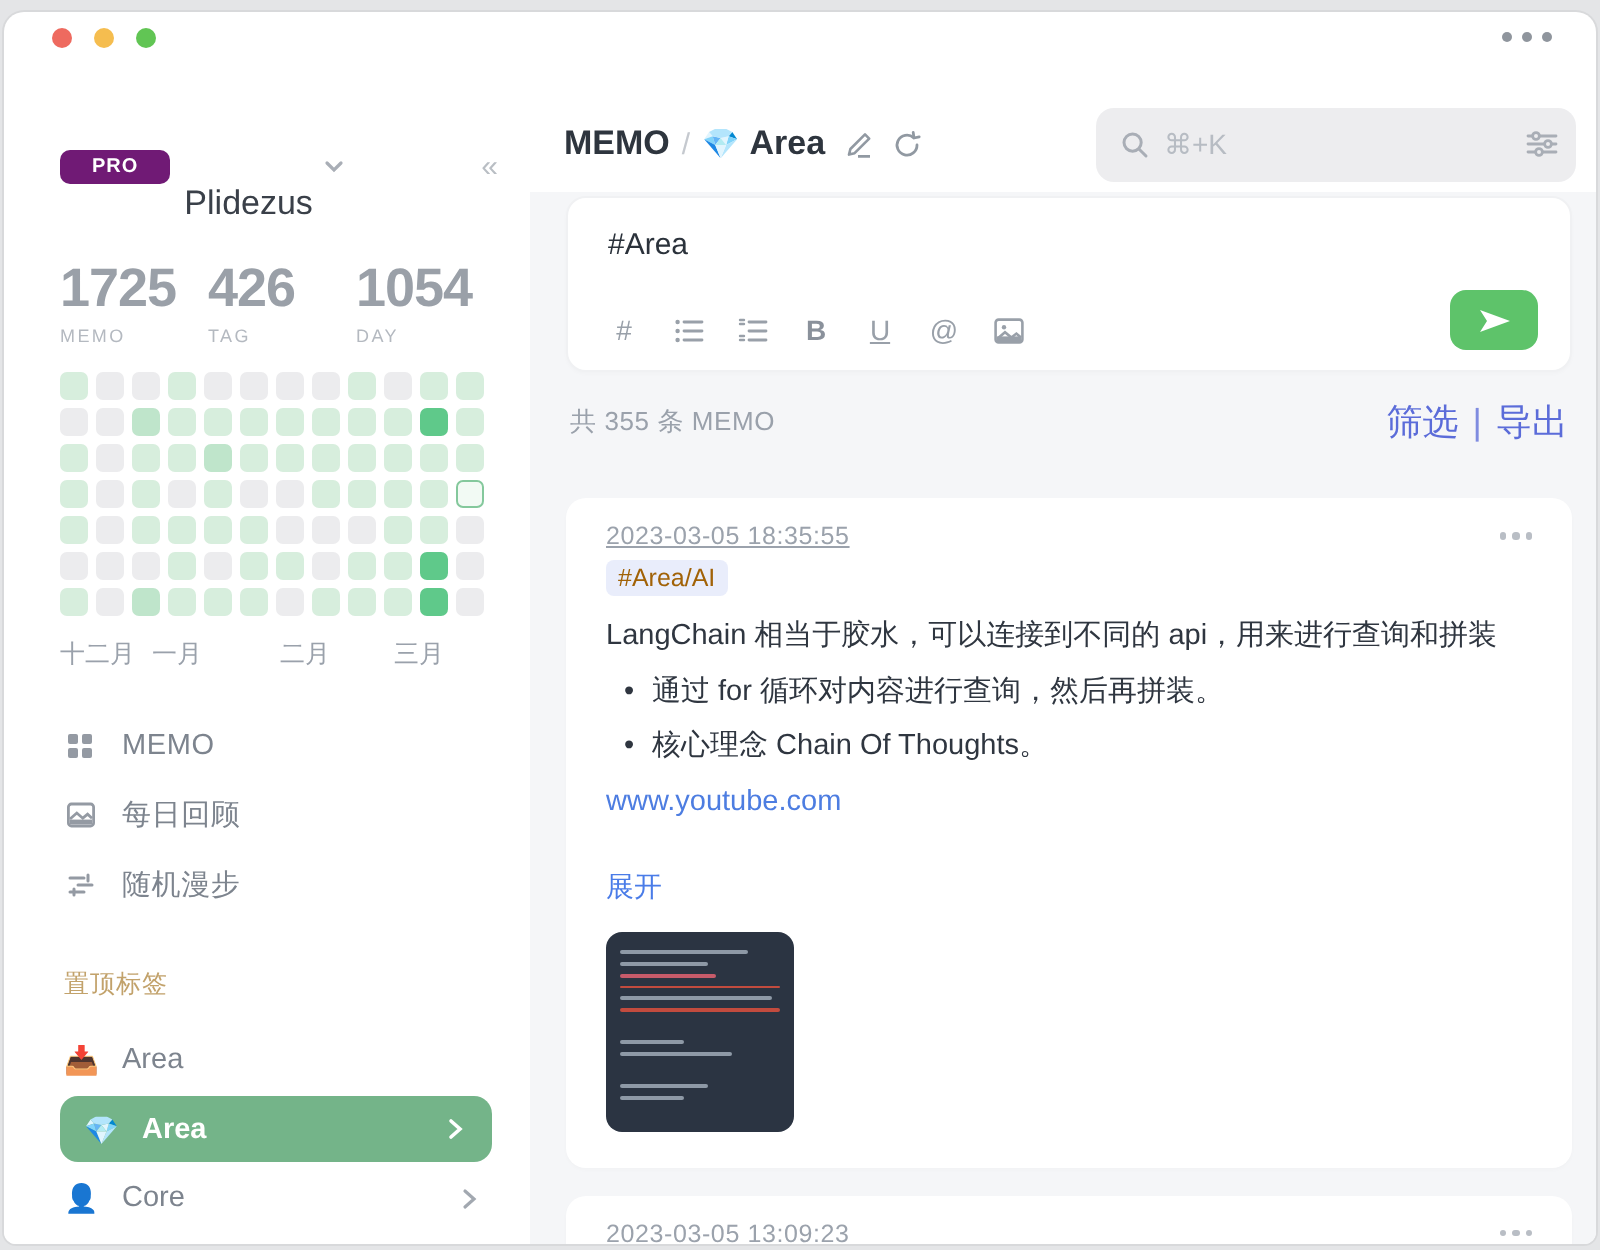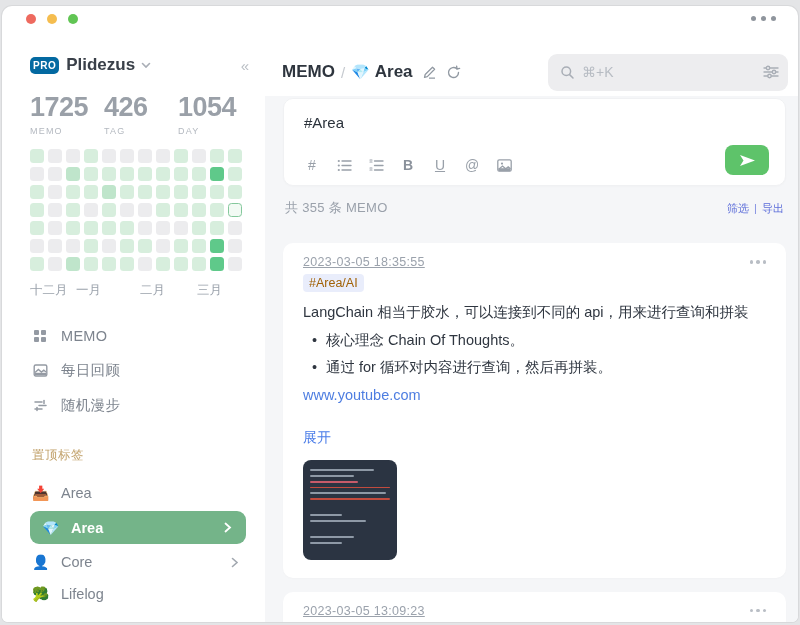--- a/index.html
+++ b/index.html
@@ -13,23 +13,23 @@
   .titlebar { position:absolute; left:0; top:0; right:0; height:36px; }
   .lights { position:absolute; left:24px; top:8px; display:flex; gap:11px; }
   .light { width:10px; height:10px; border-radius:50%; }
   .light.red { background:#ee6a5f; } .light.yellow { background:#f5bd4f; } .light.green { background:#61c554; }
   .win-menu { position:absolute; right:22px; top:10px; display:flex; gap:5px; }
   .win-menu i { width:5px; height:5px; border-radius:50%; background:#8f959d; }
 
   
   .sidebar { position:absolute; left:0; top:36px; bottom:0; width:263px; background:#fff; }
   .user-row { margin:13px 18px 0 28px; display:flex; align-items:center; }
-  .pro-badge { background:#0369a1; color:#fff; font-size:10px; font-weight:bold; letter-spacing:.5px;
-               padding:3px 3px; border-radius:5px; margin-right:7px; }
-  .username { font-size:17px; font-weight:700; color:#3a4049; }
+  .pro-badge { background:#701a75; color:#fff; font-size:10px; font-weight:bold; letter-spacing:.5px;
+               padding:3px 16px; border-radius:5px; margin-right:7px; }
+  .username { font-size:17px; font-weight:400; color:#3a4049;margin-top:37px; }
   .chev-down { margin-left:6px; color:#a9aeb6; font-size:11px; }
   .collapse { margin-left:auto; color:#b9bec4; font-size:15px; letter-spacing:-2px; cursor:pointer; }
 
   .stats { display:flex; margin:17px 0 0 28px; }
   .stat { width:74px; }
   .stat .val { font-size:27px; font-weight:800; color:#9aa0a8; letter-spacing:-.5px; }
   .stat .lab { font-size:9px; color:#b4b9c0; letter-spacing:1.2px; margin-top:3px; }
 
   .heatmap { margin:13px 0 0 28px; width:214px; }
   .hm-grid { display:grid; grid-template-columns:repeat(12,14px); grid-auto-rows:14px; gap:4px; }
@@ -78,21 +78,21 @@
   .composer-text { font-size:15px; color:#2b323b; }
   .composer-toolbar { position:absolute; left:20px; bottom:12px; display:flex; align-items:center; gap:16px; color:#99a0a9; }
   .tb { font-size:14px; width:16px; text-align:center; cursor:pointer; display:flex; align-items:center; justify-content:center; }
   .tb.bold { font-weight:800; color:#8a919b; }
   .tb.under { text-decoration:underline; }
   .send-btn { position:absolute; right:16px; bottom:10px; width:44px; height:30px; background:#5ec36a; border:0; border-radius:8px;
               display:flex; align-items:center; justify-content:center; cursor:pointer; }
 
   .list-header { display:flex; align-items:center; margin:13px 2px 0 2px; }
   .count-text { font-size:13px; color:#9aa1ab; letter-spacing:.3px; }
-  .list-actions { margin-left:auto; font-size:11px; color:#5b6cd9;text-align:center; }
+  .list-actions { margin-left:auto; font-size:18px; color:#5b6cd9;text-align:center; }
   .list-actions .sep { margin:0 2px; color:#7f8ce0; }
   .list-actions span { cursor:pointer; }
 
   .memo-card { background:#fff; border-radius:10px; margin-top:26px; padding:12px 20px 18px 20px; box-shadow:0 1px 2px rgba(0,0,0,.02); }
   .memo-card.second { margin-top:14px; padding-bottom:30px; }
   .memo-top { display:flex; align-items:center; }
   .timestamp { font-size:12.5px; color:#9ba2ac; letter-spacing:.3px;text-decoration:underline; }
   .memo-menu { margin-left:auto; display:flex; gap:3px; cursor:pointer; padding:4px 0; }
   .memo-menu i { width:3.5px; height:3.5px; border-radius:50%; background:#b9bec5; }
   .tag-chip { display:inline-block; background:#e9edfb; color:#a16207; font-size:12.5px; border-radius:4px; padding:2px 6px; margin-top:5px; cursor:pointer; }
@@ -436,22 +436,22 @@
           <span class="timestamp">2023-03-05 18:35:55</span>
           <span class="memo-menu">
               <i></i>
               <i></i>
               <i></i>
             </span>
         </div>
         <span class="tag-chip">#Area/AI</span>
         <div class="memo-text">LangChain 相当于胶水，可以连接到不同的 api，用来进行查询和拼装</div>
         <ul class="memo-bullets">
+          <li>通过 for 循环对内容进行查询，然后再拼装。</li>
           <li>核心理念 Chain Of Thoughts。</li>
-          <li>通过 for 循环对内容进行查询，然后再拼装。</li>
         </ul>
         <a class="memo-link">www.youtube.com</a>
         <a class="expand-link">展开</a>
         <div class="thumb">
           <i class="w80"></i>
             <i class="w55"></i>
             <i class="pink"></i>
             <i class="red"></i>
             <i class="w95"></i>
             <i class="red"></i>

